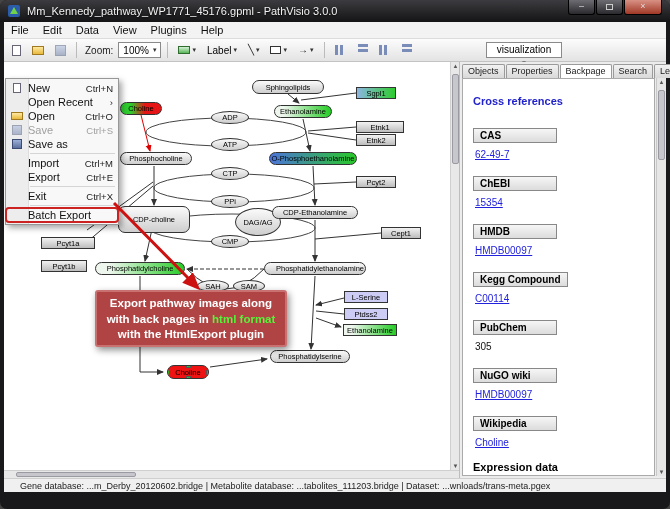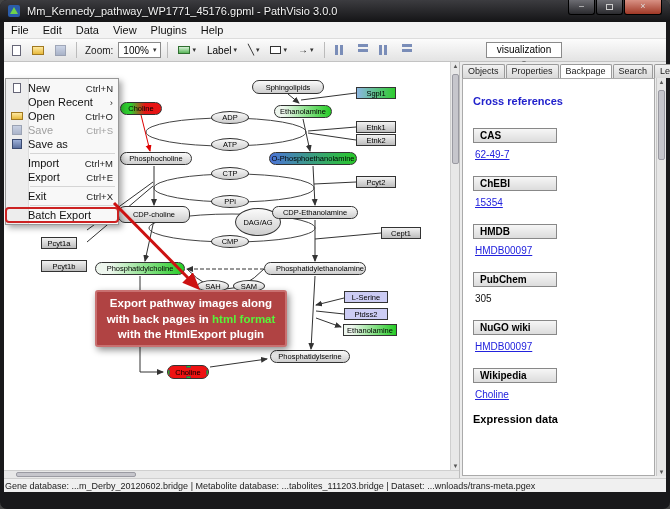--- a/index.html
+++ b/index.html
@@ -91,21 +91,21 @@
   .xref{margin-bottom:3px;}
   .xref-header{display:inline-block;background:linear-gradient(#f6f6f6,#dcdcdc);border:1px solid #888;
     font-weight:bold;font-size:10px;padding:1px 6px;min-width:84px;}
   .xref-value{display:block;font-size:10px;margin:6px 0 13px 2px;color:#111;}
   a.xref-link{color:#2222dd;text-decoration:underline;}
   #panel-footer{font-weight:bold;font-size:11px;margin-top:6px;color:#000;}
   #panel-vscroll{position:absolute;right:0;top:16px;bottom:2px;width:10px;background:#e6e6e6;border-left:1px solid #c8c8c8;}
 
   
   #statusbar{position:absolute;left:0;bottom:0;width:100%;height:14px;background:#f0f0f0;border-top:1px solid #cfcfcf;
-    display:flex;align-items:center;padding-left:1px;font-size:9px;color:#222;white-space:nowrap;overflow:hidden;}
+    display:flex;align-items:center;padding-left:16px;font-size:9px;color:#222;white-space:nowrap;overflow:hidden;}
 
   
   #filemenu{position:absolute;left:5px;top:39px;width:114px;background:#f8f8f8;border:1px solid #979797;
     box-shadow:3px 3px 6px rgba(0,0,0,.35);z-index:90;padding:2px 0;margin-top:39px;}
   #filemenu::before{content:"";position:absolute;left:0;top:0;bottom:0;width:22px;background:#ededed;border-right:1px solid #ddd;}
   .mi{position:relative;display:flex;align-items:center;height:14px;font-size:11px;color:#111;padding-right:5px;}
   .mi.dis .mil, .mi.dis .mis{color:#9f9f9f;}
   .mi.hl{outline:2px solid #cc2222;outline-offset:-1px;border-radius:3px;}
   .mic{width:22px;display:flex;align-items:center;justify-content:center;z-index:1;}
   .mic span{display:inline-block;}
@@ -243,35 +243,35 @@
             <path d="M83,180 L149,124" fill="none" stroke="#333"></path>
             <path d="M136,214 L136,310 L159,310" fill="none" stroke="#333" marker-end="url(#ah-black)"></path>
             <path d="M206,305 L263,297" fill="none" stroke="#333" marker-end="url(#ah-black)"></path>
           </svg>
         <div id="annotation"><span>Export pathway images along with back pages in </span><span class="hl-green">html format</span><span> with the HtmlExport plugin</span></div>
       <div class="node round f-gray" style="left: 248px; top: 18px; width: 72px; height: 14px;">Sphingolipids</div>
           <div class="node rect f-genegreen" style="left: 352px; top: 25px; width: 40px; height: 12px;">Sgpl1</div>
           <div class="node round f-redgreen" style="left: 116px; top: 40px; width: 42px; height: 13px;">Choline</div>
           <div class="node round f-green" style="left: 270px; top: 43px; width: 58px; height: 13px;">Ethanolamine</div>
           <div class="node ellipse f-gray" style="left: 207px; top: 49px; width: 38px; height: 13px;">ADP</div>
-          <div class="node rect f-genegray" style="left: 352px; top: 59px; width: 40px; height: 12px;">Etnk1</div>
+          <div class="node rect f-genegray" style="left: 352px; top: 59px; width: 48px; height: 12px;">Etnk1</div>
           <div class="node rect f-genegray" style="left: 352px; top: 72px; width: 40px; height: 12px;">Etnk2</div>
           <div class="node ellipse f-gray" style="left: 207px; top: 76px; width: 38px; height: 13px;">ATP</div>
           <div class="node round f-gray" style="left: 116px; top: 90px; width: 72px; height: 13px;">Phosphocholine</div>
           <div class="node round f-bluegreen" style="left: 265px; top: 90px; width: 88px; height: 13px;">O-Phosphoethanolamine</div>
           <div class="node ellipse f-gray" style="left: 207px; top: 105px; width: 38px; height: 13px;">CTP</div>
           <div class="node rect f-genegray" style="left: 352px; top: 114px; width: 40px; height: 12px;">Pcyt2</div>
           <div class="node ellipse f-gray" style="left: 207px; top: 133px; width: 38px; height: 13px;">PPi</div>
-          <div class="node round f-gray" style="left: 114px; top: 144px; width: 72px; height: 17px; text-align: right;">CDP-choline</div>
+          <div class="node round f-gray" style="left: 114px; top: 144px; width: 72px; height: 27px; text-align: right;">CDP-choline</div>
           <div class="node ellipse f-gray" style="left: 231px; top: 146px; width: 46px; height: 28px;">DAG/AG</div>
           <div class="node round f-gray" style="left: 268px; top: 144px; width: 86px; height: 13px;">CDP-Ethanolamine</div>
           <div class="node ellipse f-gray" style="left: 207px; top: 173px; width: 38px; height: 13px;">CMP</div>
           <div class="node rect f-genegray" style="left: 377px; top: 165px; width: 40px; height: 12px;">Cept1</div>
           <div class="node rect f-genegray" style="left: 37px; top: 162px; width: 46px; height: 12px; margin-top: 36px;">Pcyt1b</div>
-          <div class="node rect f-genegray" style="left: 37px; top: 175px; width: 36px; height: 12px;">Pcyt1a</div>
+          <div class="node rect f-genegray" style="left: 37px; top: 175px; width: 54px; height: 12px;">Pcyt1a</div>
           <div class="node round f-green" style="left: 91px; top: 200px; width: 90px; height: 13px;">Phosphatidylcholine</div>
           <div class="node round f-gray" style="left: 260px; top: 200px; width: 102px; height: 13px; padding-left: 10px;">Phosphatidylethanolamine</div>
           <div class="node ellipse f-gray" style="left: 193px; top: 218px; width: 32px; height: 12px;">SAH</div>
           <div class="node ellipse f-gray" style="left: 229px; top: 218px; width: 32px; height: 12px;">SAM</div>
           <div class="node rect f-purple" style="left: 340px; top: 229px; width: 44px; height: 12px;">L-Serine</div>
           <div class="node rect f-purple" style="left: 340px; top: 246px; width: 44px; height: 12px;">Ptdss2</div>
           <div class="node rect f-green" style="left: 339px; top: 262px; width: 54px; height: 12px;">Ethanolamine</div>
           <div class="node round f-gray" style="left: 266px; top: 288px; width: 80px; height: 13px;">Phosphatidylserine</div>
           <div class="node round f-red" style="left: 163px; top: 303px; width: 42px; height: 14px;">Choline<div class="handle corner" style="left: -3px; top: -3px;"></div><div class="handle mid" style="left: 18px; top: -3px;"></div><div class="handle corner" style="left: 38px; top: -3px;"></div><div class="handle mid" style="left: 38px; top: 4px;"></div><div class="handle corner" style="left: 38px; top: 10px;"></div><div class="handle mid" style="left: 18px; top: 10px;"></div><div class="handle corner" style="left: -3px; top: 10px;"></div><div class="handle mid" style="left: -3px; top: 4px;"></div></div>
         </div>
@@ -292,20 +292,21 @@
             <span class="tab active">Backpage</span>
             <span class="tab">Search</span>
             <span class="tab">Legend</span>
           </div>
         <div id="panel-body">
           <div id="panel-heading">Cross references</div>
           <div id="xrefs">
               <div class="xref"><div class="xref-header">CAS</div><a class="xref-value xref-link" href="#">62-49-7</a></div>
               <div class="xref"><div class="xref-header">ChEBI</div><a class="xref-value xref-link" href="#">15354</a></div>
               <div class="xref"><div class="xref-header">HMDB</div><a class="xref-value xref-link" href="#">HMDB00097</a></div>
+              <div class="xref"><div class="xref-header">Kegg Compound</div><a class="xref-value xref-link" href="#">C00114</a></div>
               <div class="xref"><div class="xref-header">PubChem</div><span class="xref-value">305</span></div>
               <div class="xref"><div class="xref-header">NuGO wiki</div><a class="xref-value xref-link" href="#">HMDB00097</a></div>
               <div class="xref"><div class="xref-header">Wikipedia</div><a class="xref-value xref-link" href="#">Choline</a></div>
             </div>
           <div id="panel-footer">Expression data</div>
         </div>
         <div id="panel-vscroll">
           <span class="sb-arrow" style="top:1px;left:0;">▲</span>
           <div class="sb-thumb" style="left:1px;top:12px;width:7px;height:70px;"></div>
           <span class="sb-arrow" style="bottom:1px;left:0;">▼</span>

